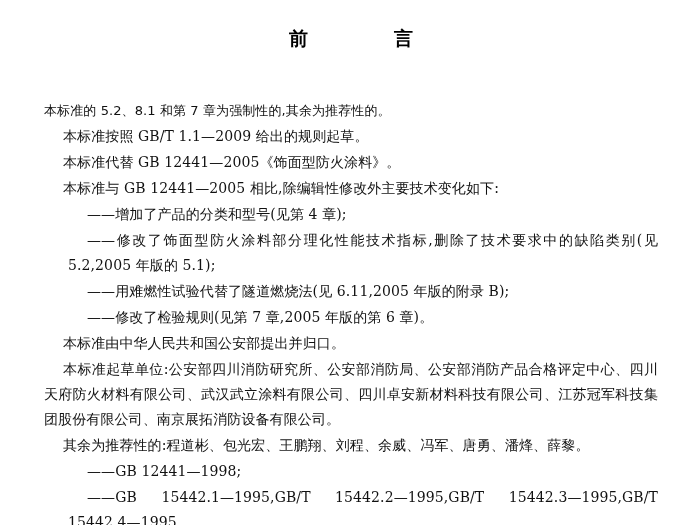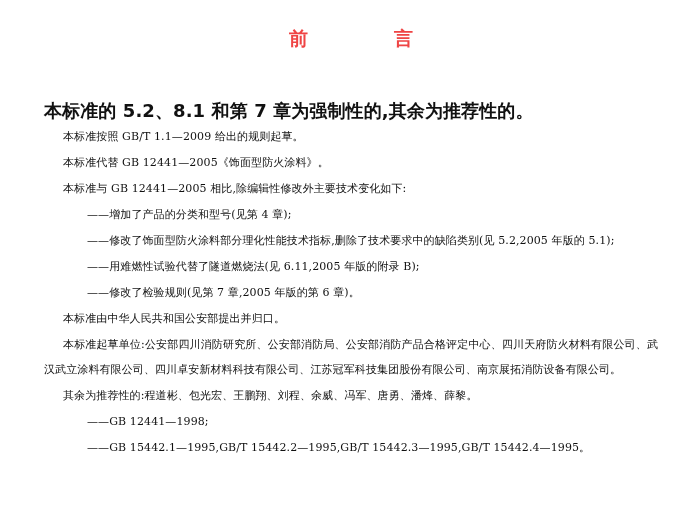--- a/index.html
+++ b/index.html
@@ -23,37 +23,37 @@
   }
   .doc-title {
     text-align: center;
     font-family: "DejaVu Sans", "Liberation Sans", sans-serif;
     font-size: 19px;
     font-weight: 700;
     letter-spacing: 16px;
     text-indent: 16px;
     margin-top: 8px;
     margin-bottom: 0;
-    color: #ef4444;
+    color: #000000;
   }
   .body-block {
     margin-top: 46px;
   }
   p.para {
     margin: 0 0 1px 0;
-    font-size: 11px;
+    font-size: 14px;
     line-height: 25px;
     text-align: justify;
     letter-spacing: 0.1px;
     color: #111;
   }
   p.bold {
-    font-weight: 700;
+    font-weight: 400;
     font-family: "DejaVu Sans", "Liberation Sans", sans-serif;
-    font-size: 18px;
+    font-size: 13px;
   }
   p.indent {
     text-indent: 19px;
   }
   p.dash {
     text-indent: 19px;
     margin-left: 24px;
   }
 </style>
 </head>

